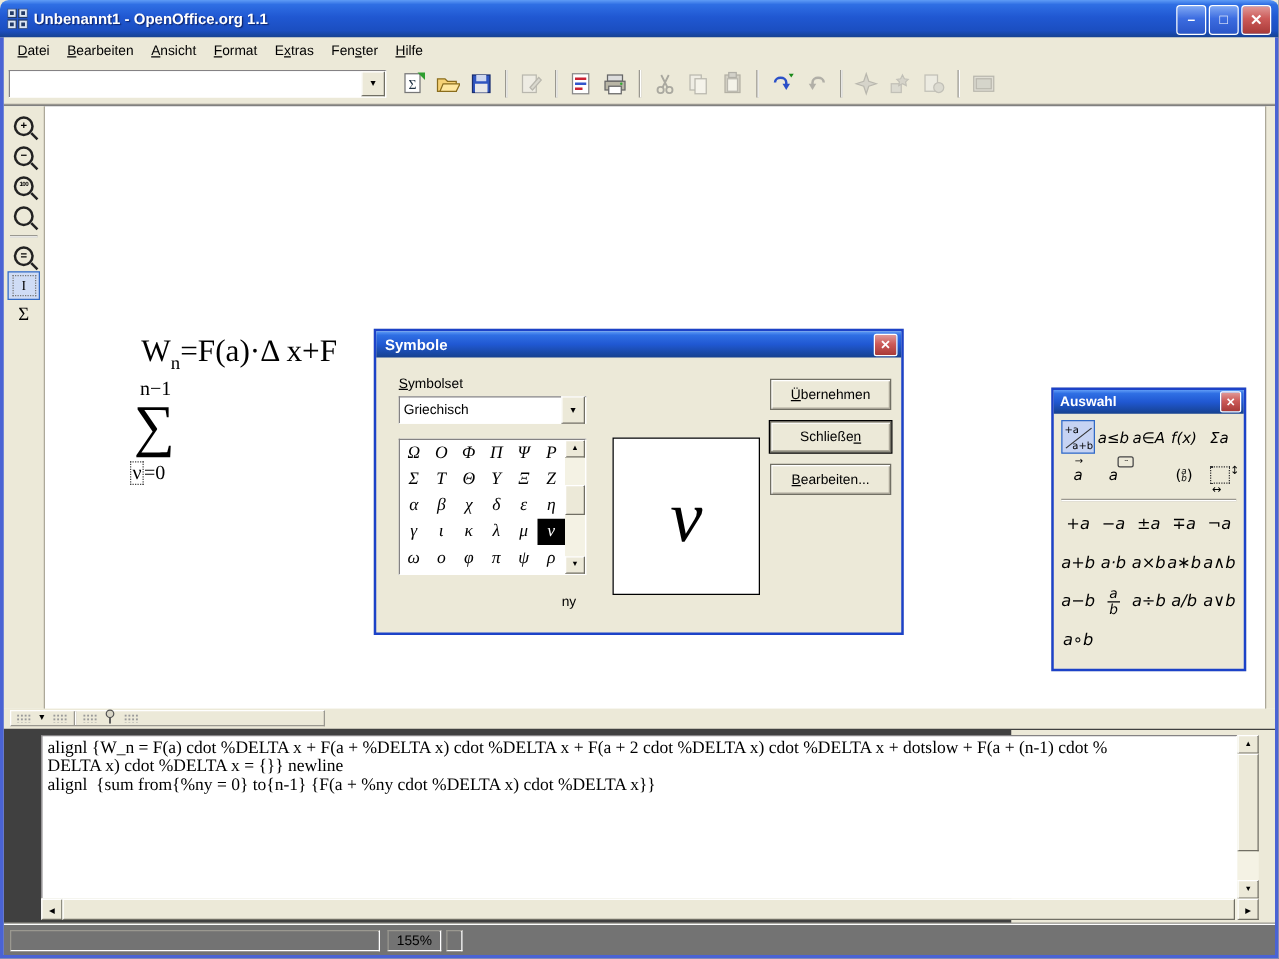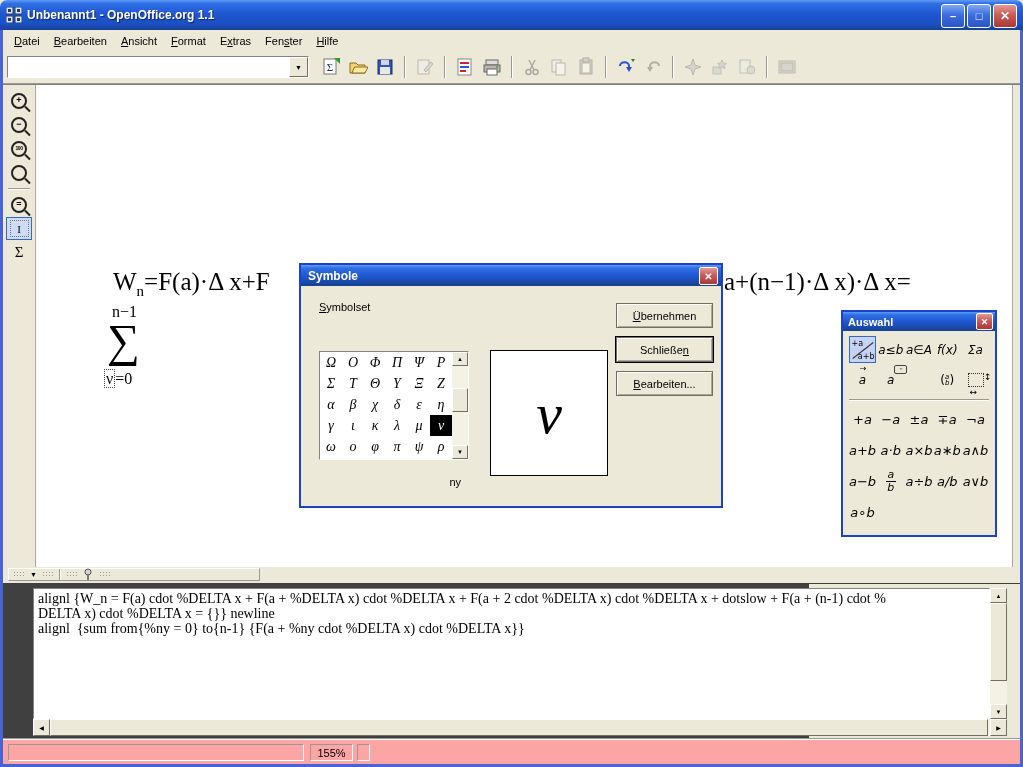--- a/index.html
+++ b/index.html
@@ -130,21 +130,21 @@
     border:1px solid;border-color:#848284 #fff #fff #848284;box-sizing:border-box;overflow:hidden;padding:2px 0 0 4px;}
   .cmd-line{font-family:"Liberation Serif",serif;font-size:14px;line-height:15px;white-space:pre;}
   .vscroll{position:absolute;left:987px;top:4px;width:17px;height:131px;background:#f4f2e4;display:flex;flex-direction:column;}
   .vscroll .sb-a{height:15px;}
   .vscroll .sb-thumb{height:78px;background:#ece9d8;border:1px solid;border-color:#fff #716f64 #716f64 #fff;box-sizing:border-box;}
   .vscroll .spacer{flex:1;}
   .hscroll{position:absolute;left:30px;top:135px;width:974px;height:17px;background:#f4f2e4;display:flex;}
   .hscroll .sb-a{width:17px;height:17px;}
   .hscroll .sb-thumb{flex:1;background:#ece9d8;border:1px solid;border-color:#fff #716f64 #716f64 #fff;box-sizing:border-box;margin-right:2px;}
   
-  .statusbar{position:absolute;left:3px;top:739px;width:1017px;height:25px;background:#fca5a5;
+  .statusbar{position:absolute;left:3px;top:739px;width:1017px;height:25px;background:#737373;
     border-top:1px solid #fff;box-shadow:0 -1px 0 #9a9890;}
   .status-pane{position:absolute;top:4px;height:17px;border:1px solid;border-color:#9a9890 #fff #fff #9a9890;box-sizing:border-box;
     display:flex;align-items:center;justify-content:center;}
   u{text-decoration:underline;}
 </style>
 </head>
 <body>
 
 <div class="page">
 
@@ -321,21 +321,20 @@
       <span class="rail-btn active">
         <span class="ibeam">I</span>
       </span>
       <span class="rail-btn">
         <span class="sigma-glyph">Σ</span>
       </span>
     </div>
   <div class="right-strip"></div>
 
   <div class="f" style="left:113px;top:268px;"><span>W</span><sub>n</sub><span>=F(a)·Δ x+F</span></div>
-  <div class="f" style="left:724px;top:268px;">a+(n−1)·Δ x)·Δ x=</div>
   <div class="f sum-upper" style="left:112px;top:303px;">n−1</div>
   <div class="f sum-sym" style="left:107px;top:318px;">∑</div>
   <div class="f sum-lower" style="left:104px;top:370px;"><span class="selbox">ν</span><span>=0</span></div>
 
   <div class="dockstrip">
     <span class="dockbar">
       <span class="grip"></span>
       <span class="arr">▼</span>
       <span class="grip"></span>
       <span class="dsep"></span>
@@ -372,20 +371,24 @@
     <span class="status-pane" style="left:307px;width:43px;">155%</span>
     <span class="status-pane" style="left:354px;width:13px;"></span>
   </div>
 
   <div class="dlg">
     <div class="dlg-title">
       <span>Symbole</span>
       <span class="dlg-close">✕</span>
     </div>
     <div class="dlg-label"><u>S</u>ymbolset</div>
+    <div class="combo">
+      <span class="val">Griechisch</span>
+      <span class="drop-btn" style="height:20px;">▼</span>
+    </div>
     <div class="grid-frame">
       <div class="sym-cells">
           <span class="sym-cell">Ω</span>
           <span class="sym-cell">Ο</span>
           <span class="sym-cell">Φ</span>
           <span class="sym-cell">Π</span>
           <span class="sym-cell">Ψ</span>
           <span class="sym-cell">Ρ</span>
           <span class="sym-cell">Σ</span>
           <span class="sym-cell">Τ</span>

